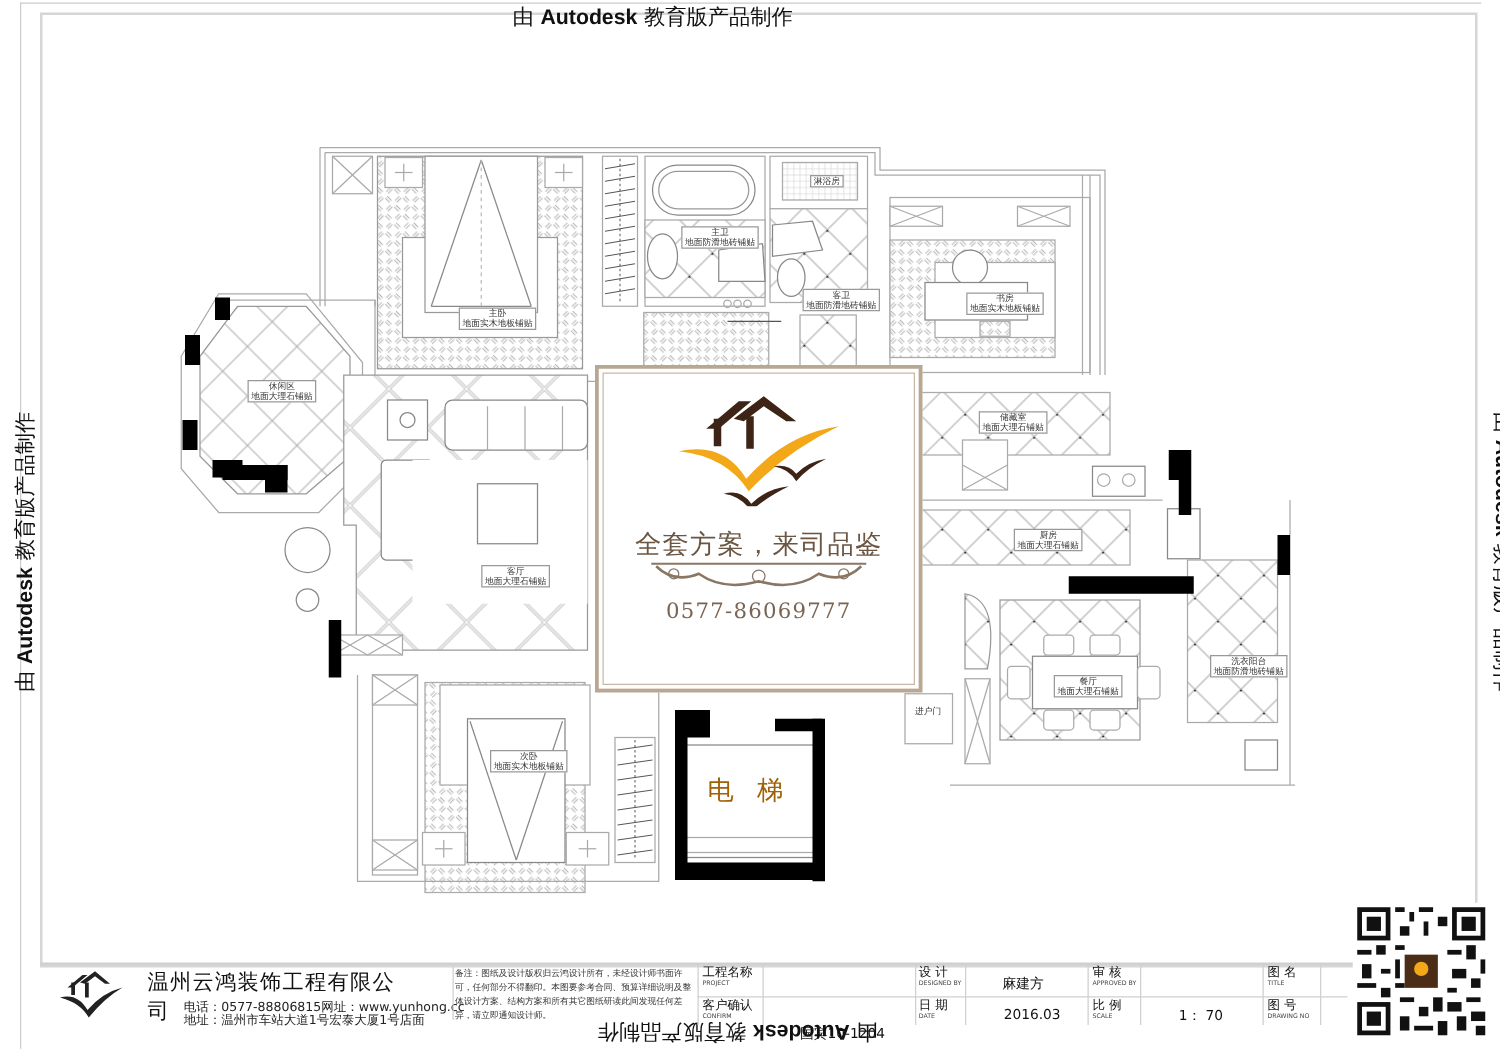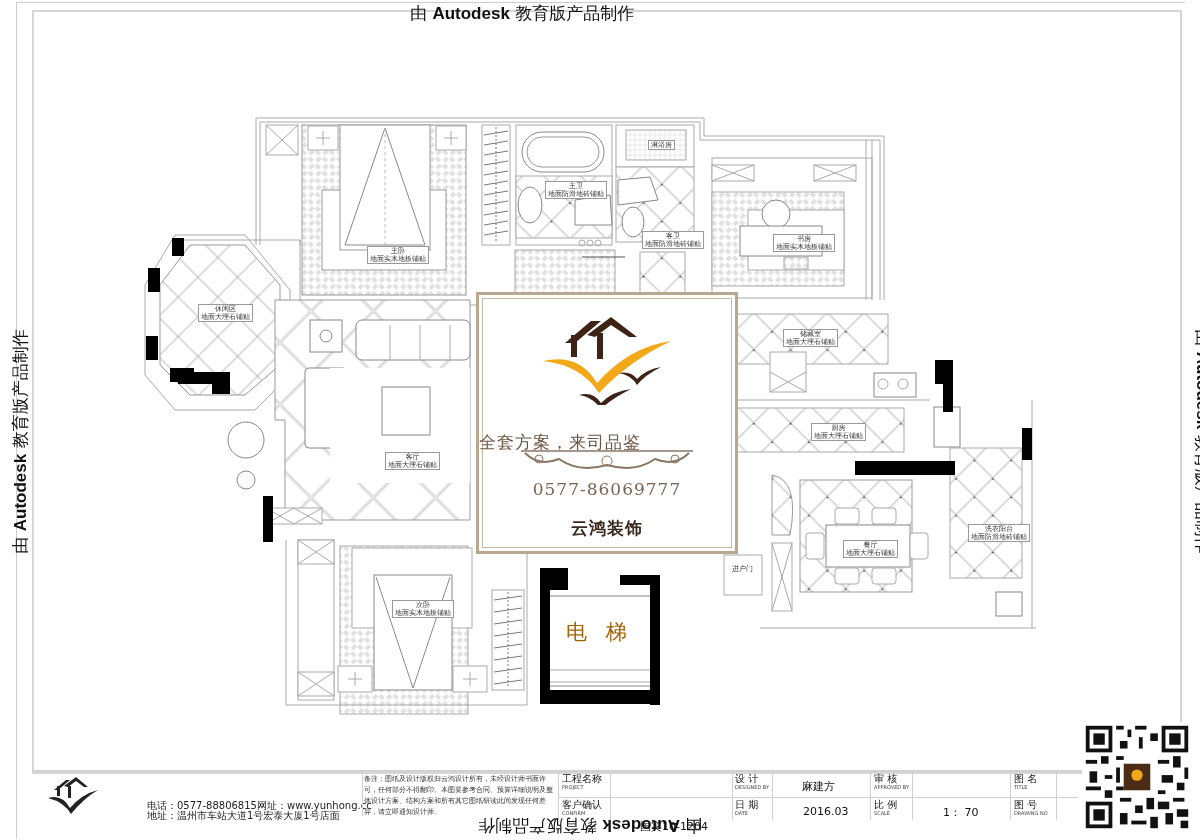--- a/index.html
+++ b/index.html
@@ -9,21 +9,21 @@
   .wm{position:absolute;font-size:17px;color:#111;white-space:nowrap;}
   .wm b{font-family:"Liberation Sans",sans-serif;font-weight:bold;}
   .wm-top{left:410px;top:2px;}
   .wm-bottom{left:478px;top:814px;transform:rotate(180deg);}
   .wm-left{left:-92px;top:430px;transform:rotate(-90deg);}
   .wm-right{left:1090px;top:430px;transform:rotate(90deg);}
   svg.plan{position:absolute;left:0;top:0;}
   .room-label{position:absolute;font-size:7px;color:#333;text-align:center;background:#fff;border:1px solid #999;padding:0 2px;line-height:8px;}
   .elevator-label{position:absolute;left:566px;top:618px;font-size:21px;font-family:"DejaVu Serif",serif;letter-spacing:6px;color:#a16207;}
   .ad{position:absolute;left:476px;top:292px;width:256px;height:256px;background:#fff;border:3px solid #b8a792;box-shadow:inset 0 0 0 3px #fff,inset 0 0 0 4px #c9b9a4;}
-  .ad-slogan{position:absolute;left:0;width:100%;top:136px;text-align:left;font-size:17px;color:#6b5644;letter-spacing:1px;}
+  .ad-slogan{position:absolute;left:0;width:100%;top:126px;text-align:center;font-size:21px;color:#6b5644;letter-spacing:1px;}
   .ad-phone{position:absolute;left:0;width:100%;top:184px;text-align:center;font-size:17px;font-family:"DejaVu Serif",serif;color:#7a6554;letter-spacing:1px;}
   .ad-brand{position:absolute;left:0;width:100%;top:222px;text-align:center;font-size:17px;font-weight:bold;color:#3d2a1f;letter-spacing:1px;}
   .titleblock{position:absolute;left:32px;top:770px;width:1146px;height:50px;border-top:2px solid #d0d0d0;}
   .tb{position:absolute;top:772px;height:48px;}
   .tb-company{left:38px;width:290px;}
   .tb-company .cname{position:absolute;left:80px;top:2px;font-size:17px;letter-spacing:1px;color:#111;}
   .tb-company .cline{position:absolute;left:80px;font-size:10px;color:#222;white-space:nowrap;padding-left:29px;}
   .tb-note{left:364px;width:190px;font-size:7px;line-height:11px;color:#333;}
   .vsep{position:absolute;width:1px;background:#d0d0d0;}
   .hsep{position:absolute;height:1px;background:#d0d0d0;}
@@ -284,32 +284,32 @@
   </svg>
   <div class="ad-slogan">全套方案，来司品鉴</div>
   <svg width="256" height="30" style="position:absolute;left:0;top:152px;">
     <line x1="42" y1="4" x2="214" y2="4" stroke="#8a7664" stroke-width="1.5"></line>
     <path d="M46,6 Q60,20 80,12 Q100,26 128,18 Q156,26 176,12 Q196,20 210,6" fill="none" stroke="#8a7664" stroke-width="2"></path>
     <circle cx="60" cy="12" r="4" fill="none" stroke="#8a7664"></circle>
     <circle cx="196" cy="12" r="4" fill="none" stroke="#8a7664"></circle>
     <circle cx="128" cy="14" r="5" fill="none" stroke="#8a7664"></circle>
   </svg>
   <div class="ad-phone">0577-86069777</div>
-  <div class="ad-brand">云鸿装饰</div>
 </div>
 
 <div class="titleblock"></div>
 <div class="tb tb-company">
   <svg width="60" height="44" style="position:absolute;left:6px;top:2px;">
     <path d="M10,16 L22,6 L26,6 L14,16 Z" fill="#222"></path>
     <rect x="13" y="12" width="3" height="10" fill="#222"></rect>
     <path d="M20,12 L32,3 L44,13 L40,13 L32,7 L24,13 Z" fill="#222"></path>
     <rect x="24" y="12" width="3" height="12" fill="#222"></rect>
     <path d="M4,24 Q18,20 26,34 Q38,20 54,16 Q40,24 27,40 Q20,28 4,24 Z" fill="#222"></path>
   </svg>
+  <div class="cname">温州云鸿装饰工程有限公司</div>
   <div class="cline" style="top:27px;">电话：0577-88806815网址：www.yunhong.cc</div>
   <div class="cline" style="top:37px;">地址：温州市车站大道1号宏泰大厦1号店面</div>
 </div>
 <div class="vsep" style="left:362px;top:772px;height:44px;"></div>
 <div class="tb tb-note" style="top:774px;">备注：图纸及设计版权归云鸿设计所有，未经设计师书面许可，任何部分不得翻印。本图要参考合同、预算详细说明及整体设计方案、结构方案和所有其它图纸研读此间发现任何差异，请立即通知设计师。</div>
 
 <div class="vsep" style="left:558px;top:772px;height:48px;"></div>
 <div class="vsep" style="left:610px;top:772px;height:48px;"></div>
 <div class="vsep" style="left:732px;top:772px;height:48px;"></div>
 <div class="vsep" style="left:772px;top:772px;height:48px;"></div>

